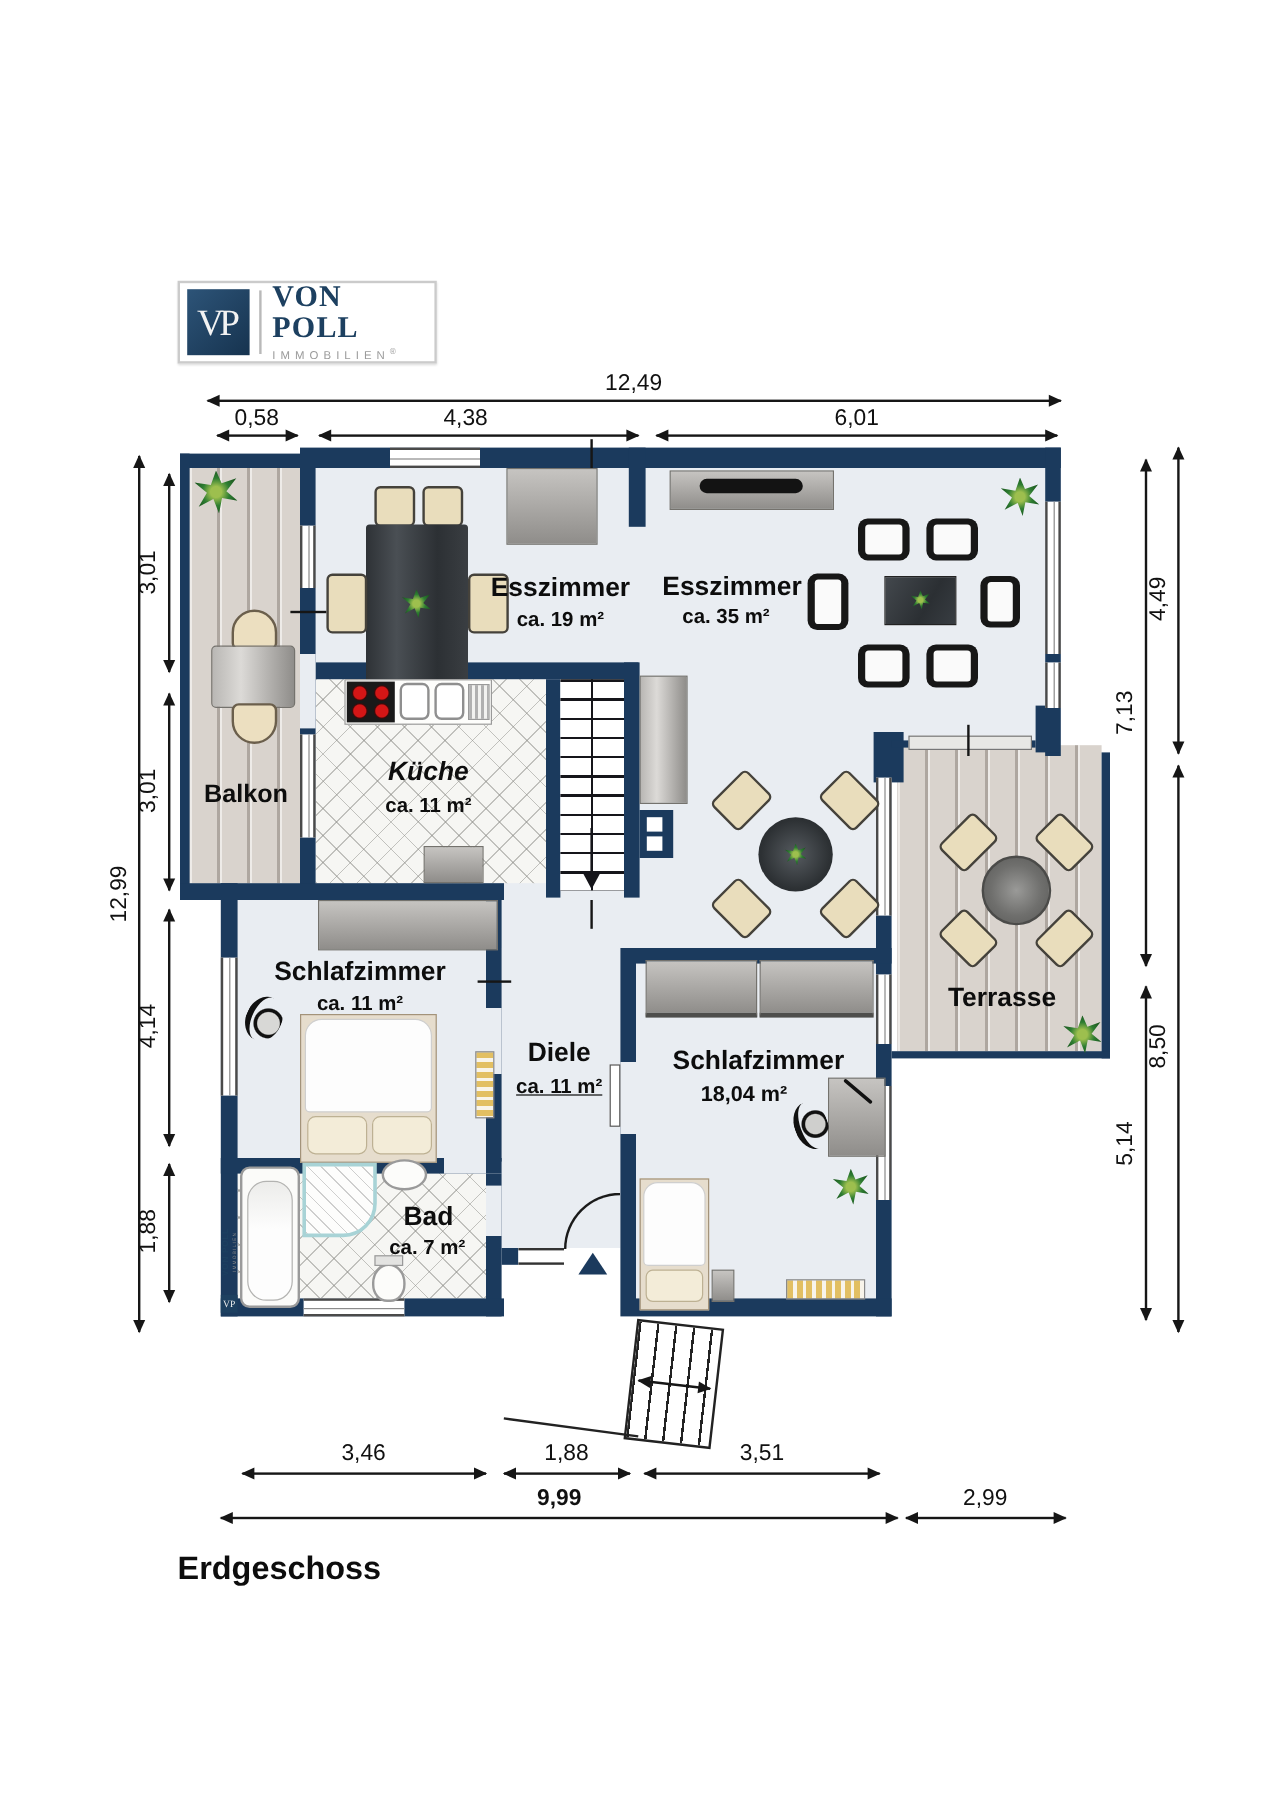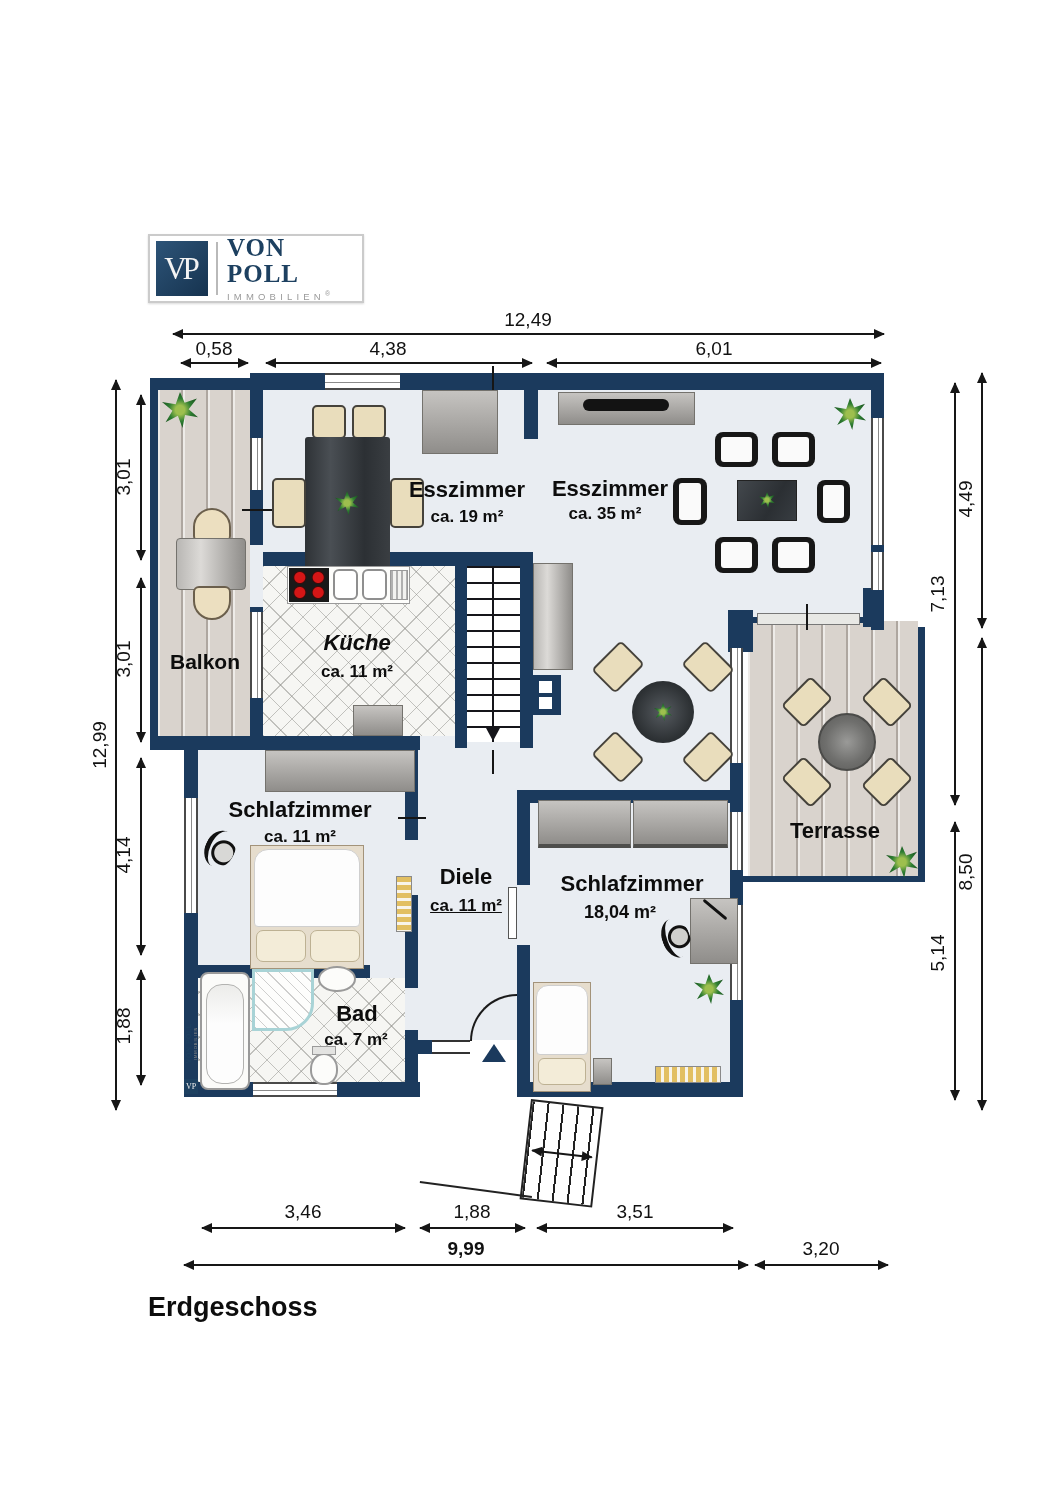--- a/index.html
+++ b/index.html
@@ -336,18 +336,18 @@
   <div class="dim-v" style="left:981px; top:638px; height:472px;"></div>
 
   <div class="dlab" style="left:303px; top:1212px;">3,46</div>
   <div class="dim-h" style="left:202px; top:1227px; width:203px;"></div>
   <div class="dlab" style="left:472px; top:1212px;">1,88</div>
   <div class="dim-h" style="left:420px; top:1227px; width:105px;"></div>
   <div class="dlab" style="left:635px; top:1212px;">3,51</div>
   <div class="dim-h" style="left:537px; top:1227px; width:196px;"></div>
   <div class="dlab" style="left:466px; top:1249px;font-weight:bold;">9,99</div>
   <div class="dim-h" style="left:184px; top:1264px; width:564px;"></div>
-  <div class="dlab" style="left:821px; top:1249px;">3,20</div>
+  <div class="dlab" style="left:821px; top:1249px;">2,99</div>
   <div class="dim-h" style="left:755px; top:1264px; width:133px;"></div>
 
   <div class="title">Erdgeschoss</div>
 
 </div>
 
 </body></html>

